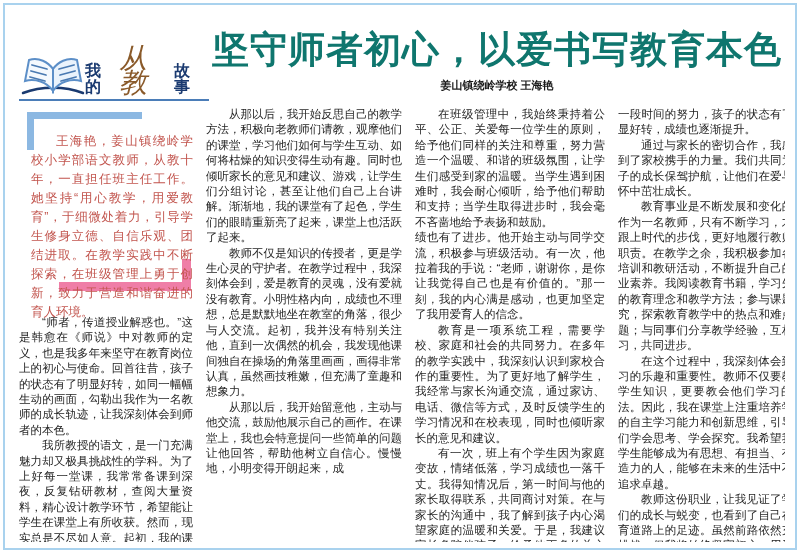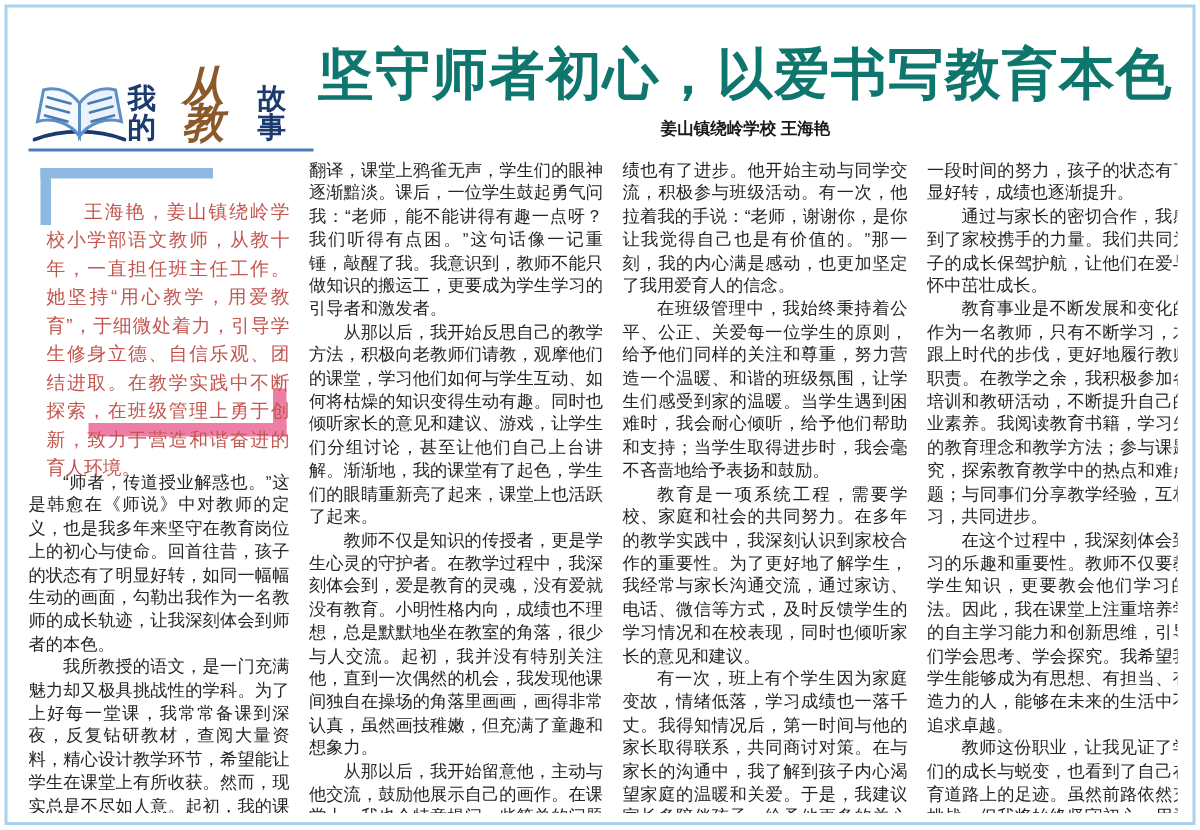--- a/index.html
+++ b/index.html
@@ -25,27 +25,27 @@
   .header { display:flex; height:86px; flex-shrink:0; }
   .logo {
     width:190px; flex-shrink:0;
     display:flex; align-items:flex-end;
     border-bottom:2px solid var(--underline-blue,#4b7db8);
     padding:0 2px 4px 2px; margin-left:4px;
     align-self:flex-end;
   }
   .logo svg { width:64px; height:48px; flex-shrink:0; margin-bottom:-4px; }
   .lg-sm {
-    font-size:19px; font-weight:bold;
+    font-size:16px; font-weight:bold;
     color:var(--logo-navy,#1a3a70);
     letter-spacing:1px; line-height:1;
   }
   .lg-big {
     font-family:"Liberation Serif", serif;
-    font-size:28px; font-weight:bold; font-style:italic;
+    font-size:28px; font-weight:normal; font-style:italic;
     color:var(--logo-brown,#8a5a2a);
     line-height:0.85; margin:0 1px;
   }
   .title-wrap { flex:1; text-align:center; padding-top:16px; }
   .title-wrap h1 {
     font-size:37px; font-weight:900; color:#0f766e;
     letter-spacing:1px; line-height:1.05; white-space:nowrap;
   }
   .byline { font-size:11px; font-weight:bold; color:#1a1a1a; margin-top:8px; }
   
@@ -118,28 +118,27 @@
         <div class="bracket-pink"></div>
         <div class="intro-text">王海艳，姜山镇绕岭学校小学部语文教师，从教十年，一直担任班主任工作。她坚持“用心教学，用爱教育”，于细微处着力，引导学生修身立德、自信乐观、团结进取。在教学实践中不断探索，在班级管理上勇于创新，致力于营造和谐奋进的育人环境。</div>
       </div>
       <div>
           <p class="para">“师者，传道授业解惑也。”这是韩愈在《师说》中对教师的定义，也是我多年来坚守在教育岗位上的初心与使命。回首往昔，孩子的状态有了明显好转，如同一幅幅生动的画面，勾勒出我作为一名教师的成长轨迹，让我深刻体会到师者的本色。</p>
           <p class="para">我所教授的语文，是一门充满魅力却又极具挑战性的学科。为了上好每一堂课，我常常备课到深夜，反复钻研教材，查阅大量资料，精心设计教学环节，希望能让学生在课堂上有所收获。然而，现实总是不尽如人意。起初，我的课堂略显生硬，教学方法不够灵活，学生们的积极性并不高。有一次，我在讲解一篇古文时，照本宣科地逐字逐句</p>
         </div>
     </div>
 
     <div class="col col2">
-        <p class="para cont">翻译，课堂上鸦雀无声，学生们的眼神逐渐黯淡。课后，一位学生鼓起勇气问我：“老师，能不能讲得有趣一点呀？我们听得有点困。”这句话像一记重锤，敲醒了我。我意识到，教师不能只做知识的搬运工，更要成为学生学习的引导者和激发者。</p>
         <p class="para">从那以后，我开始反思自己的教学方法，积极向老教师们请教，观摩他们的课堂，学习他们如何与学生互动、如何将枯燥的知识变得生动有趣。同时也倾听家长的意见和建议、游戏，让学生们分组讨论，甚至让他们自己上台讲解。渐渐地，我的课堂有了起色，学生们的眼睛重新亮了起来，课堂上也活跃了起来。</p>
         <p class="para">教师不仅是知识的传授者，更是学生心灵的守护者。在教学过程中，我深刻体会到，爱是教育的灵魂，没有爱就没有教育。小明性格内向，成绩也不理想，总是默默地坐在教室的角落，很少与人交流。起初，我并没有特别关注他，直到一次偶然的机会，我发现他课间独自在操场的角落里画画，画得非常认真，虽然画技稚嫩，但充满了童趣和想象力。</p>
         <p class="para">从那以后，我开始留意他，主动与他交流，鼓励他展示自己的画作。在课堂上，我也会特意提问一些简单的问题让他回答，帮助他树立自信心。慢慢地，小明变得开朗起来，成</p>
       </div>
     <div class="col col3">
+        <p class="para">在班级管理中，我始终秉持着公平、公正、关爱每一位学生的原则，给予他们同样的关注和尊重，努力营造一个温暖、和谐的班级氛围，让学生们感受到家的温暖。当学生遇到困难时，我会耐心倾听，给予他们帮助和支持；当学生取得进步时，我会毫不吝啬地给予表扬和鼓励。</p>
         <p class="para cont">绩也有了进步。他开始主动与同学交流，积极参与班级活动。有一次，他拉着我的手说：“老师，谢谢你，是你让我觉得自己也是有价值的。”那一刻，我的内心满是感动，也更加坚定了我用爱育人的信念。</p>
-        <p class="para">在班级管理中，我始终秉持着公平、公正、关爱每一位学生的原则，给予他们同样的关注和尊重，努力营造一个温暖、和谐的班级氛围，让学生们感受到家的温暖。当学生遇到困难时，我会耐心倾听，给予他们帮助和支持；当学生取得进步时，我会毫不吝啬地给予表扬和鼓励。</p>
         <p class="para">教育是一项系统工程，需要学校、家庭和社会的共同努力。在多年的教学实践中，我深刻认识到家校合作的重要性。为了更好地了解学生，我经常与家长沟通交流，通过家访、电话、微信等方式，及时反馈学生的学习情况和在校表现，同时也倾听家长的意见和建议。</p>
         <p class="para">有一次，班上有个学生因为家庭变故，情绪低落，学习成绩也一落千丈。我得知情况后，第一时间与他的家长取得联系，共同商讨对策。在与家长的沟通中，我了解到孩子内心渴望家庭的温暖和关爱。于是，我建议家长多陪伴孩子，给予他更多的关心和支持。同时，我在学校也给予他更多的关注，鼓励他参加各种活动，帮助他走出阴霾。经过</p>
       </div>
     <div class="col col4">
         <p class="para cont">一段时间的努力，孩子的状态有了明显好转，成绩也逐渐提升。</p>
         <p class="para">通过与家长的密切合作，我感受到了家校携手的力量。我们共同为孩子的成长保驾护航，让他们在爱与关怀中茁壮成长。</p>
         <p class="para">教育事业是不断发展和变化的，作为一名教师，只有不断学习，才能跟上时代的步伐，更好地履行教师的职责。在教学之余，我积极参加各类培训和教研活动，不断提升自己的专业素养。我阅读教育书籍，学习先进的教育理念和教学方法；参与课题研究，探索教育教学中的热点和难点问题；与同事们分享教学经验，互相学习，共同进步。</p>
         <p class="para">在这个过程中，我深刻体会到学习的乐趣和重要性。教师不仅要教给学生知识，更要教会他们学习的方法。因此，我在课堂上注重培养学生的自主学习能力和创新思维，引导他们学会思考、学会探究。我希望我的学生能够成为有思想、有担当、有创造力的人，能够在未来的生活中不断追求卓越。</p>
         <p class="para">教师这份职业，让我见证了学生们的成长与蜕变，也看到了自己在教育道路上的足迹。虽然前路依然充满挑战，但我将始终坚守初心，用爱与责任书写师者的本色，为教育事业贡献自己的力量。</p>
       </div>

